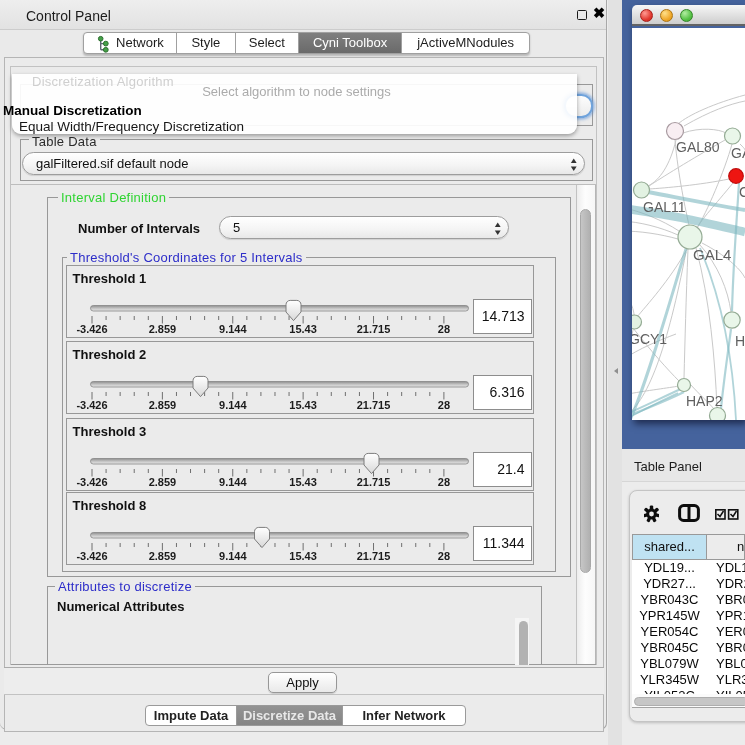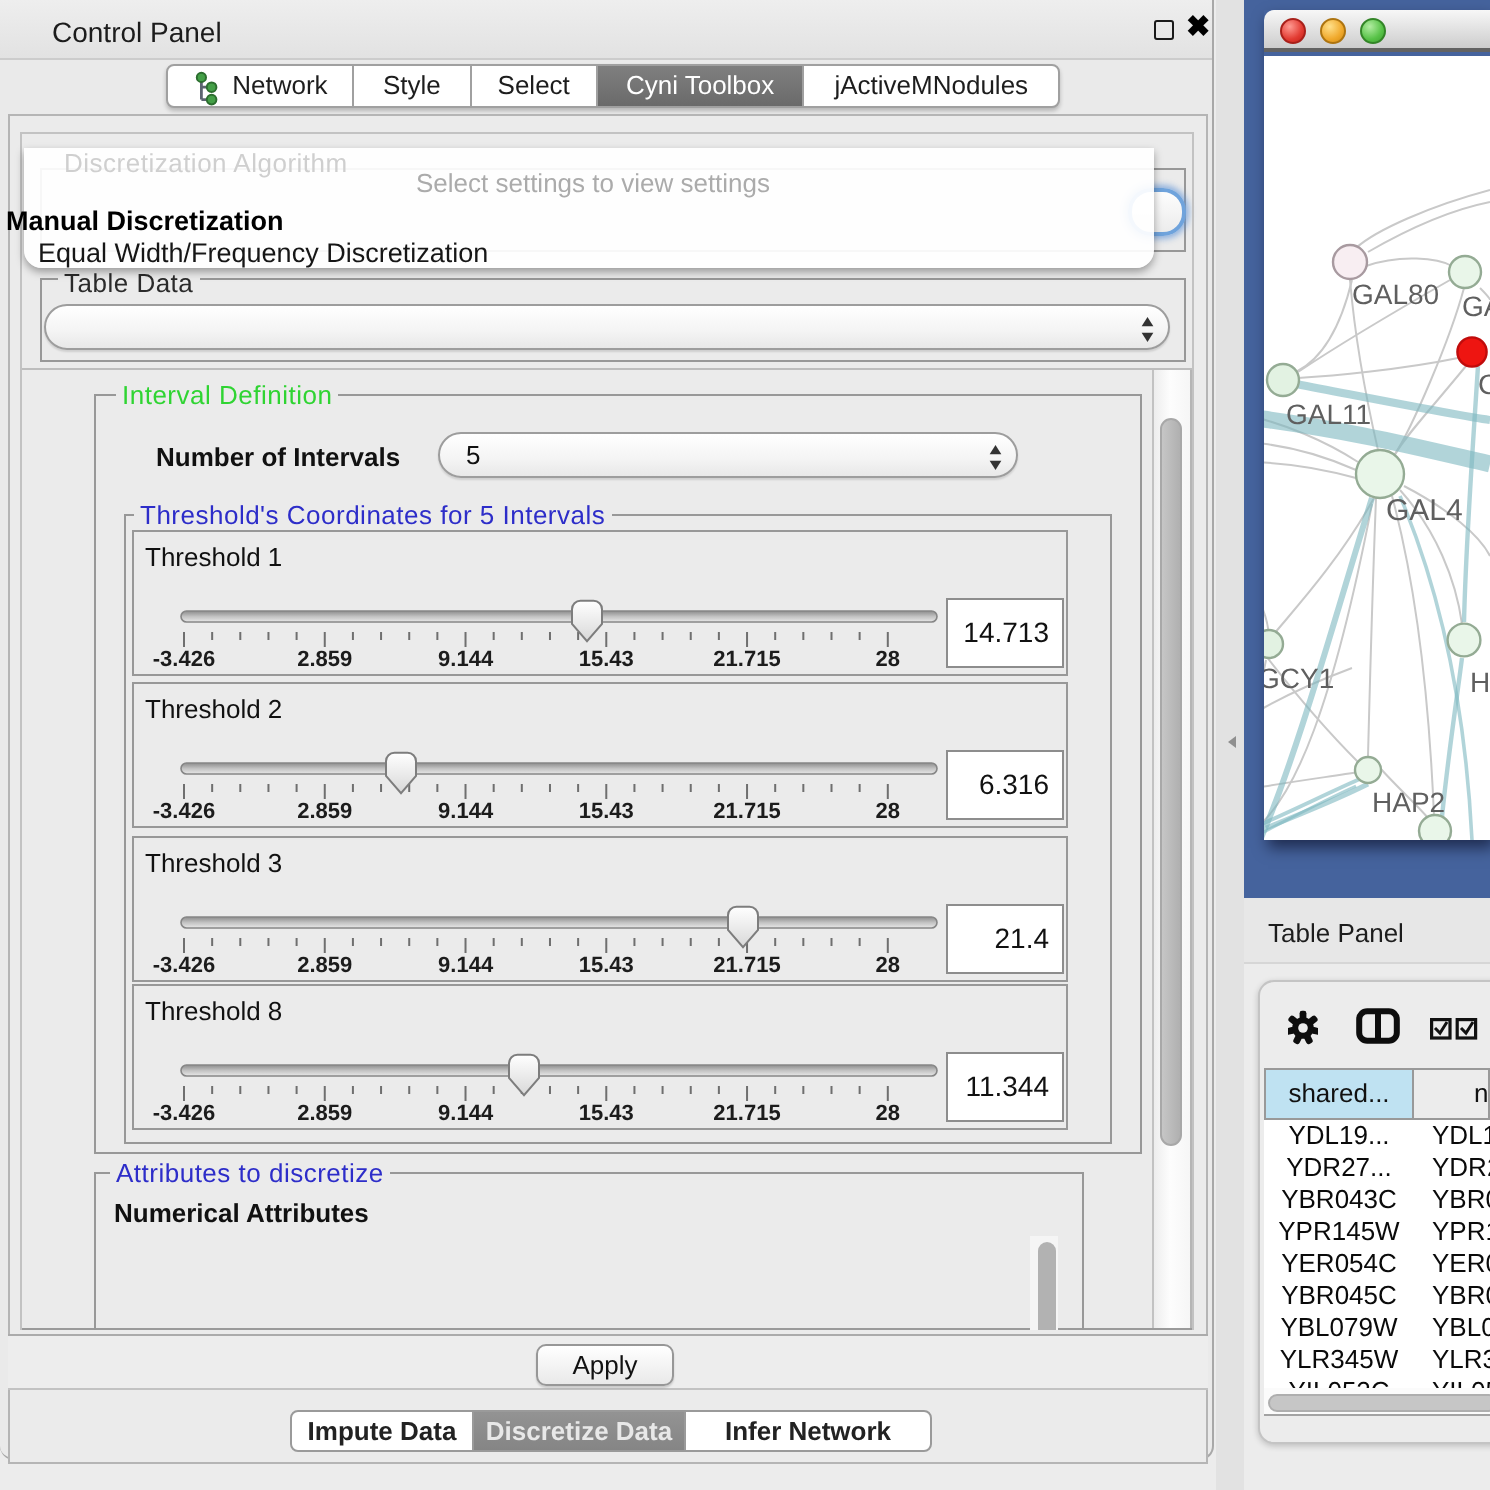--- a/index.html
+++ b/index.html
@@ -14,21 +14,21 @@
 #mainpanel { position:absolute; left:4px; top:57px; width:600px; height:675px; background:#ebebeb; border:1px solid #b5b5b5; }
 .group { position:absolute; border:1px solid #989898; }
 .gtitle { position:absolute; font-size:13px; letter-spacing:0.25px; background:#ebebeb; padding:0 3px; white-space:nowrap; }
 .combo { position:absolute; height:23px; border:1px solid #9d9d9d; border-radius:11.5px; background:linear-gradient(#ffffff,#f4f4f4 60%,#e8e8e8); font-size:13px; color:#111; box-shadow:0 1px 1px rgba(0,0,0,0.12); }
 .combo .ctext { position:absolute; left:13px; top:3px; }
 .carrows { position:absolute; right:7px; top:4.5px; width:7.5px; height:13.5px; }
 #viewport { position:absolute; left:10px; top:184px; width:587px; height:481px; border-top:1px solid #bdbdbd; border-bottom:1px solid #9a9a9a; border-left:1px solid #c6c6c6; }
 #sbtrack { position:absolute; left:576px; top:185px; width:20px; height:479px; background:linear-gradient(90deg,#ededed,#fdfdfd 45%,#f6f6f6); border-left:1px solid #c2c2c2; border-right:1px solid #b5b5b5; }
 #sbthumb { position:absolute; left:580px; top:209px; width:11px; height:364px; border-radius:5.5px; background:linear-gradient(90deg,#c6c6c6,#b0b0b0); border:1px solid #a8a8a8; }
 .trow { position:absolute; left:65.5px; width:468px; height:73px; border:1px solid #989898; background:#ebebeb; }
-.tlab { position:absolute; left:6px; top:5px; font-size:13px; font-weight:normal; color:#111; }
+.tlab { position:absolute; left:6px; top:5px; font-size:13px; font-weight:bold; color:#111; }
 .tval { position:absolute; left:406px; top:33px; width:59px; height:35px; background:#fff; border:1px solid #8d8d8d; font-size:14px; color:#111; text-align:right; line-height:33px; padding-right:6px; }
 #dock { position:absolute; left:4px; top:667px; width:600px; height:28px; background:#ededed; border-top:1px solid #ababab; border-bottom:1px solid #c2c2c2; }
 #applybtn { position:absolute; left:264px; top:3.5px; width:69px; height:21px; background:linear-gradient(#ffffff,#e9e9e9); border:1px solid #979797; border-radius:5px; font-size:13px; color:#111; text-align:center; line-height:19px; box-shadow:0 1px 1px rgba(0,0,0,0.15); }
 #btabs { position:absolute; left:145px; top:705px; width:321px; height:21px; background:#fff; border:1px solid #9a9a9a; border-radius:4px; display:flex; overflow:hidden; font-size:13px; font-weight:bold; color:#222; }
 #btabs .seg { display:flex; align-items:center; justify-content:center; border-right:1px solid #9a9a9a; height:100%; }
 #btabs .seg:last-child { border-right:none; }
 #btabs .sel { background:linear-gradient(#939393,#858585); color:#e8e8e8; }
 #overlay { position:absolute; left:12px; top:74px; width:565px; height:60px; background:rgba(255,255,255,0.92); border-radius:0 0 9px 9px; box-shadow:0 2px 4px rgba(0,0,0,0.35); }
 #netpanel { position:absolute; left:622px; top:0; width:123px; height:449px; background:#45639d; }
 #macwin { position:absolute; left:632px; top:5px; width:113px; height:415px; box-shadow:2px 4px 7px rgba(0,0,20,0.55); }
@@ -70,20 +70,21 @@
     <div class="seg" style="width:65px">Select</div>
     <div class="seg sel" style="width:107px">Cyni Toolbox</div>
     <div class="seg" style="width:131px">jActiveMNodules</div>
   </div>
   <div id="mainpanel"></div>
   <div class="group" style="left:20px;top:84px;width:573px;height:42px"></div>
     <div class="combo" style="left:564px;top:94px;width:29px;height:24px;border:2px solid #6fa3dc;background:linear-gradient(#fdfdfd,#ececec);box-shadow:0 0 3px 1.5px rgba(90,145,215,0.65)"></div>
   <div class="group" style="left:20px;top:139px;width:573px;height:42px"></div>
   <div class="gtitle" style="left:29px;top:134px;color:#2b2b2b">Table Data</div>
   <div class="combo" style="left:22px;top:152px;width:563px">
+      <span class="ctext">galFiltered.sif default node</span>
     <svg class="carrows" viewBox="0 0 9 16">
         <path d="M4.5 0.5 L8 6 H1 Z" fill="#333"></path>
         <path d="M4.5 15.5 L8 10 H1 Z" fill="#333"></path>
       </svg>
   </div>
   <div id="viewport"></div>
   <div style="position:absolute;left:10px;top:66px;width:587px;height:599px;border:1px solid #c2c2c2;border-bottom:none;pointer-events:none"></div>
   <div id="sbtrack"></div>
     <div id="sbthumb"></div>
   <div class="group" style="left:47px;top:197px;width:524px;height:380px"></div>
@@ -210,21 +211,21 @@
   <div id="dock">
       <div id="applybtn">Apply</div>
     </div>
   <div id="btabs">
     <div class="seg" style="width:91px">Impute Data</div>
     <div class="seg sel" style="width:106px">Discretize Data</div>
     <div class="seg" style="width:122px">Infer Network</div>
   </div>
   <div id="overlay"></div>
   <div class="gtitle" style="left:29px;top:74px;color:#cfcfcf;background:none">Discretization Algorithm</div>
-  <div style="position:absolute;left:8px;top:84px;width:577px;text-align:center;font-size:13px;color:#ababab">Select settings to view settings</div>
+  <div style="position:absolute;left:8px;top:84px;width:577px;text-align:center;font-size:13px;color:#ababab">Select algorithm to node settings</div>
   <div style="position:absolute;left:3px;top:103px;font-size:13.5px;font-weight:bold;color:#000">Manual Discretization</div>
   <div style="position:absolute;left:19px;top:119px;font-size:13.5px;color:#161616">Equal Width/Frequency Discretization</div>
 </div>
 <div style="position:absolute;left:608px;top:0;width:14px;height:745px;background:#e2e2e2"></div>
 <div style="position:absolute;left:614px;top:368px;width:0;height:0;border-top:3.5px solid transparent;border-bottom:3.5px solid transparent;border-right:4.5px solid #8f8f8f"></div>
 <div id="netpanel"></div>
 <div id="macwin">
   <div id="mactitle">
     <div class="light" style="left:8px;background:radial-gradient(circle at 35% 30%,#ff9a92,#e23b32 60%,#c21f17);border:1px solid #a8201a"></div>
     <div class="light" style="left:28px;background:radial-gradient(circle at 35% 30%,#ffe08a,#f0a92c 60%,#d18b12);border:1px solid #ad7410"></div>

